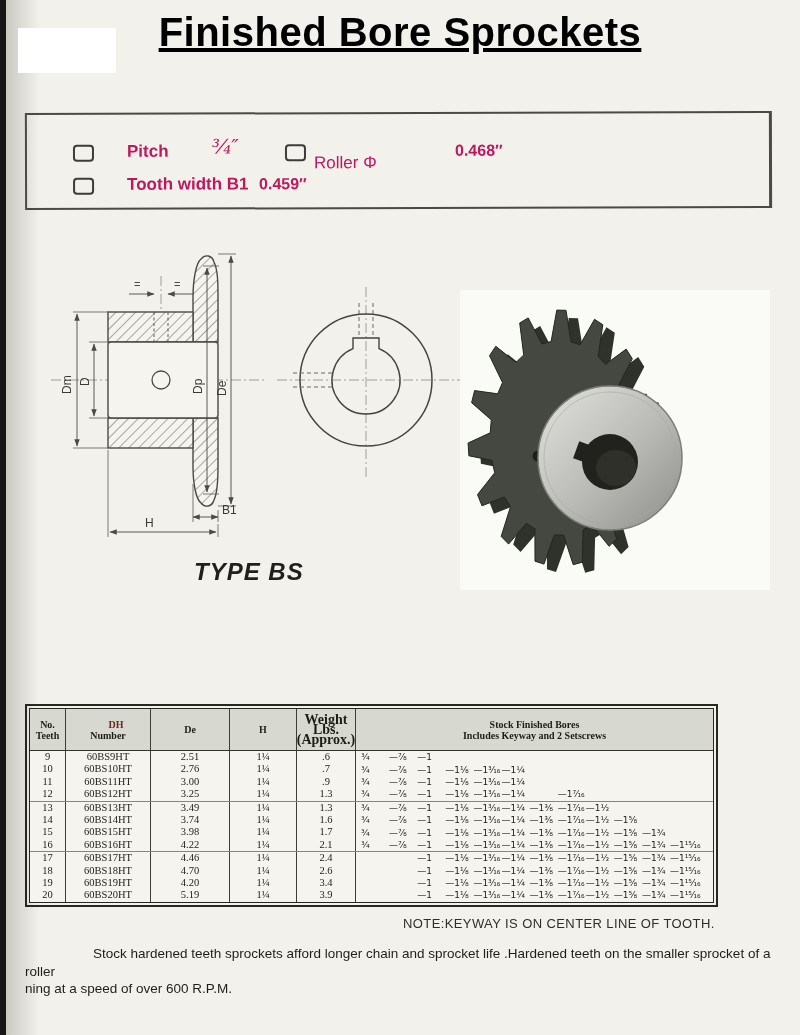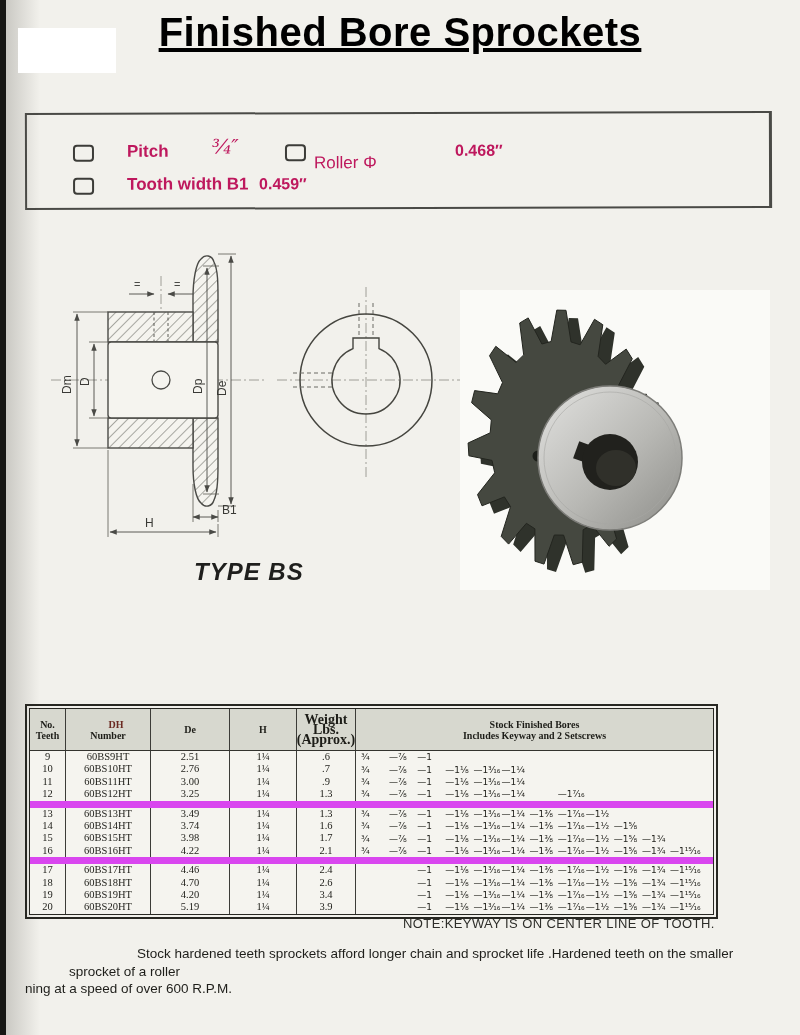--- a/index.html
+++ b/index.html
@@ -33,28 +33,28 @@
   .cw{width:59px;text-align:center;}
   .cb2{flex:1;display:flex;align-items:center;padding-left:5px;border-right:none;}
   .cb2h{flex:1;border-right:none;text-align:center;}
   .hc{display:flex;flex-direction:column;justify-content:center;align-items:center;
       font:bold 10px "Liberation Serif",serif;color:#1d1d18;line-height:11px;}
   .w9{font-size:14px;line-height:10px;}
   .dh{color:#6b2a22;margin-left:16px;}
   .trow{display:flex;height:12.4px;align-items:center;
         font:10.5px "Liberation Serif",serif;color:#1d1d18;}
   .trow .c{height:100%;line-height:12.4px;}
-  .gend{border-bottom:7px solid #d946ef;}
+  .gend{border-bottom:1px solid #d946ef;}
   .bv{display:inline-block;width:28.1px;white-space:nowrap;
       font:9px "DejaVu Sans",sans-serif;color:#23231e;}
   .note{position:absolute;left:403px;top:916px;font:13px "Liberation Sans",sans-serif;
         letter-spacing:.4px;color:#2e2e2a;}
   .footer{position:absolute;left:25px;top:945px;width:750px;
         font:13.5px "Liberation Sans",sans-serif;color:#1e1e1a;line-height:17.5px;}
-  .fl1{text-indent:68px;margin-left:44px;}
+  .fl1{text-indent:68px;}
   svg text{font-family:"Liberation Sans",sans-serif;}
   .dimlab{font-size:12px;fill:#3a3a36;}
   .eq{font-size:11px;fill:#4a4a46;}
   .b1lab{font-size:12px;fill:#3a3a36;}
 </style>
 </head>
 <body>
 
 <div class="page">
   <div class="edge-strip"></div>

